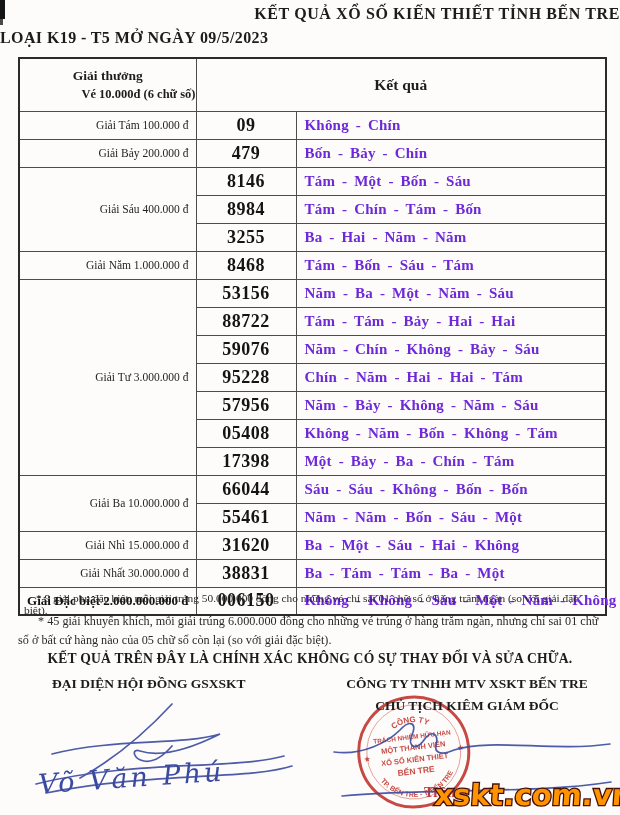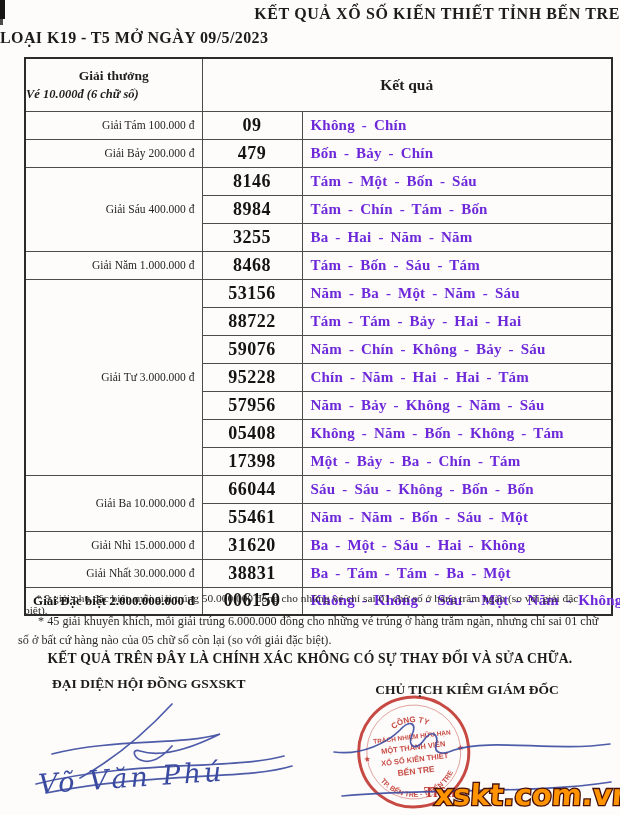--- a/index.html
+++ b/index.html
@@ -24,35 +24,35 @@
     position: absolute; top: 5px; left: 0; right: 0;
     text-align: right; font-weight: bold; font-size: 16px;
     letter-spacing: 0.6px; color: #1c1c1c;
   }
   .title2 {
     position: absolute; top: 29px; left: 0; right: 0;
     font-weight: bold; font-size: 16px;
     letter-spacing: 0.4px; color: #1c1c1c;
   }
   table.results {
-    position: absolute; left: 24px; top: 57px;
+    position: absolute; left: 18px; top: 57px;
     width: 587px; border-collapse: collapse;
     table-layout: fixed;
   }
   table.results col.c1 { width: 177px; }
   table.results col.c2 { width: 100px; }
   table.results col.c3 { width: 310px; }
   table.results th, table.results td {
     border: 1px solid #4c4c4c;
     vertical-align: middle;
   }
   table.results { border: 2px solid #2b2b2b; }
   thead th { height: 53px; border-bottom: 1.5px solid #2b2b2b; }
   .hdr-prize-1 { font-weight: bold; font-size: 13.5px; text-align: center; color: #1d1d1d; }
-  .hdr-prize-2 { font-weight: bold; font-style: italic; font-size: 12.5px; text-align: left; margin-top: 3px; color: #1d1d1d; }
+  .hdr-prize-2 { font-weight: bold; font-size: 12.5px; text-align: right; margin-top: 3px; color: #1d1d1d; }
   .hdr-result { font-weight: bold; font-size: 15.5px; text-align: center; color: #1d1d1d; }
   tbody td { height: 28px; }
   tr.g-start td { border-top: 1.8px solid #2e2e2e; }
   td.prize {
     text-align: right; padding-right: 7px;
     font-size: 11.5px; color: #242424;
   }
   td.prize.special { font-weight: bold; font-size: 13px; color: #111; }
   td.num {
     text-align: center; font-weight: bold; font-size: 18px;
@@ -212,20 +212,21 @@
 </table>
 
 <div class="footnote1">* 9 giải phụ đặc biệt, mỗi giải trúng 50.000.000 đồng cho những vé chỉ sai 01 chữ số ở hàng trăm ngàn (so với giải đặc biệt).</div>
 <div class="footnote2">* 45 giải khuyến khích, mỗi giải trúng 6.000.000 đồng cho những vé trúng ở hàng trăm ngàn, nhưng chỉ sai 01 chữ số ở bất cứ hàng nào của 05 chữ số còn lại (so với giải đặc biệt).</div>
 
 <div class="certification">KẾT QUẢ TRÊN ĐÂY LÀ CHÍNH XÁC KHÔNG CÓ SỰ THAY ĐỔI VÀ SỬA CHỮA.</div>
 
 <div class="sig-left-title">ĐẠI DIỆN HỘI ĐỒNG GSXSKT</div>
 
 <div class="sig-right-block">
+  <div class="sig-right-line1">CÔNG TY TNHH MTV XSKT BẾN TRE</div>
   <div class="sig-right-line2">CHỦ TỊCH KIÊM GIÁM ĐỐC</div>
 </div>
 
 <svg class="sig-left-svg" width="280" height="110" viewBox="0 0 280 110">
   <g fill="none" stroke="#3a4aa0" stroke-width="1.7" stroke-linecap="round" opacity="0.9">
     <path d="M152 8 C 128 34, 96 62, 60 82"></path>
     <path d="M32 58 C 95 42, 160 50, 200 38 C 172 52, 142 62, 120 55 C 111 52, 113 63, 124 65 C 135 67, 145 58, 152 50"></path>
     <path d="M16 88 C 110 64, 212 74, 264 60"></path>
     <path d="M26 97 C 132 76, 228 84, 272 70"></path>
   </g>

